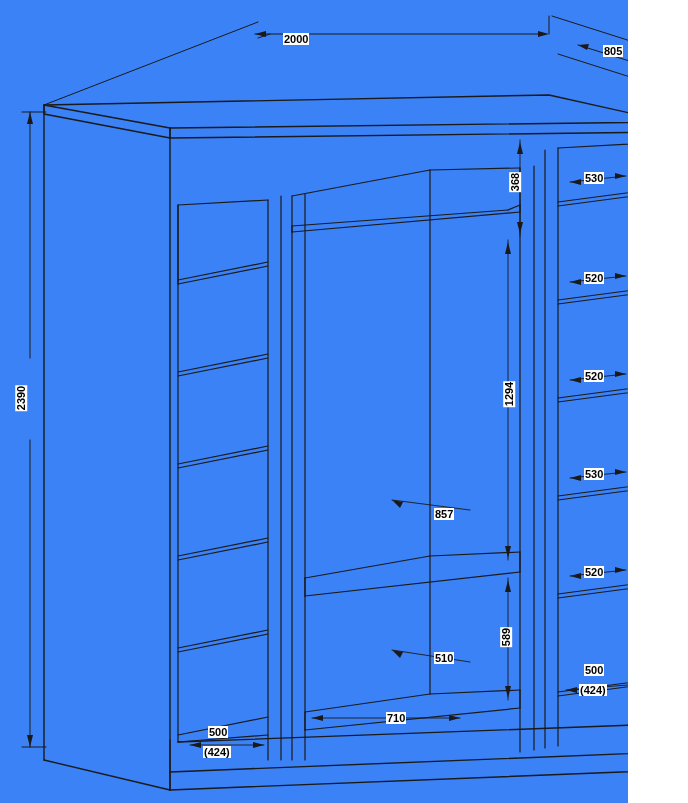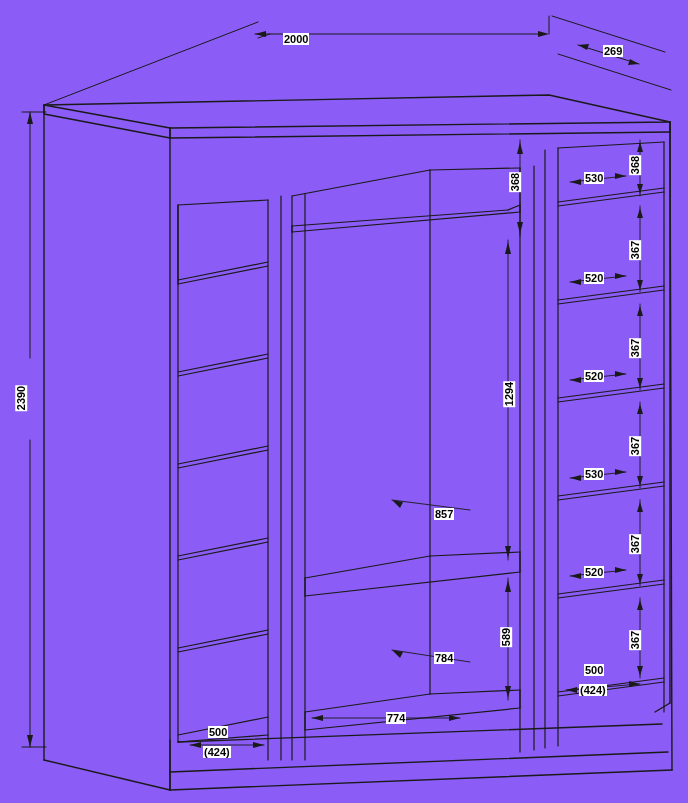--- a/index.html
+++ b/index.html
@@ -5,24 +5,24 @@
   html, body {
     margin: 0;
     padding: 0;
     background: #ffffff;
   }
   body {
     font-family: "Liberation Sans", sans-serif;
   }
   #stage {
     position: relative;
-    width: 688px;
+    width: 628px;
     height: 803px;
     overflow: hidden;
-    background: #8b5cf6;
+    background: #3b82f6;
   }
   #drawing {
     position: absolute;
     left: 0;
     top: 0;
     width: 688px;
     height: 803px;
   }
   .dimlabel {
     position: absolute;
@@ -266,29 +266,29 @@
         <polygon points="570,478 581,475 581,481" fill="#1a1a1a" stroke="none"></polygon>
         <polygon points="626,472 615,475 615,469" fill="#1a1a1a" stroke="none"></polygon>
         <line x1="570" y1="576" x2="626" y2="570"></line>
         <polygon points="570,576 581,573 581,579" fill="#1a1a1a" stroke="none"></polygon>
         <polygon points="626,570 615,573 615,567" fill="#1a1a1a" stroke="none"></polygon>
       </g>
     </g>
   </svg>
 
   <div class="dimlabel" style="left:283px; top:33px;">2000</div>
-  <div class="dimlabel" style="left:603px; top:45px;">269</div>
+  <div class="dimlabel" style="left:603px; top:45px;">805</div>
   <div class="dimlabel vert" style="left:8px; top:392px; transform:rotate(-90deg);">2390</div>
 
   <div class="dimlabel vert" style="left:505px; top:176px; transform:rotate(-90deg);">368</div>
   <div class="dimlabel vert" style="left:496px; top:388px; transform:rotate(-90deg);">1294</div>
   <div class="dimlabel" style="left:434px; top:508px;">857</div>
   <div class="dimlabel vert" style="left:496px; top:631px; transform:rotate(-90deg);">589</div>
-  <div class="dimlabel" style="left:434px; top:652px;">784</div>
-  <div class="dimlabel" style="left:386px; top:712px;">774</div>
+  <div class="dimlabel" style="left:434px; top:652px;">510</div>
+  <div class="dimlabel" style="left:386px; top:712px;">710</div>
 
   <div class="dimlabel" style="left:584px; top:172px;">530</div>
   <div class="dimlabel" style="left:584px; top:272px;">520</div>
   <div class="dimlabel" style="left:584px; top:370px;">520</div>
   <div class="dimlabel" style="left:584px; top:468px;">530</div>
   <div class="dimlabel" style="left:584px; top:566px;">520</div>
 
   <div class="dimlabel vert" style="left:625px; top:159px; transform:rotate(-90deg);">368</div>
   <div class="dimlabel vert" style="left:625px; top:244px; transform:rotate(-90deg);">367</div>
   <div class="dimlabel vert" style="left:625px; top:342px; transform:rotate(-90deg);">367</div>

